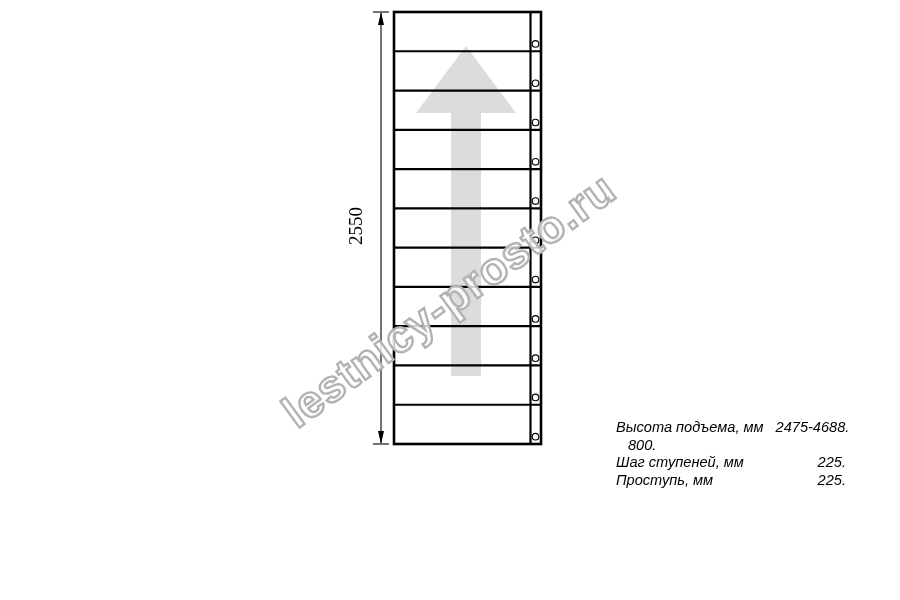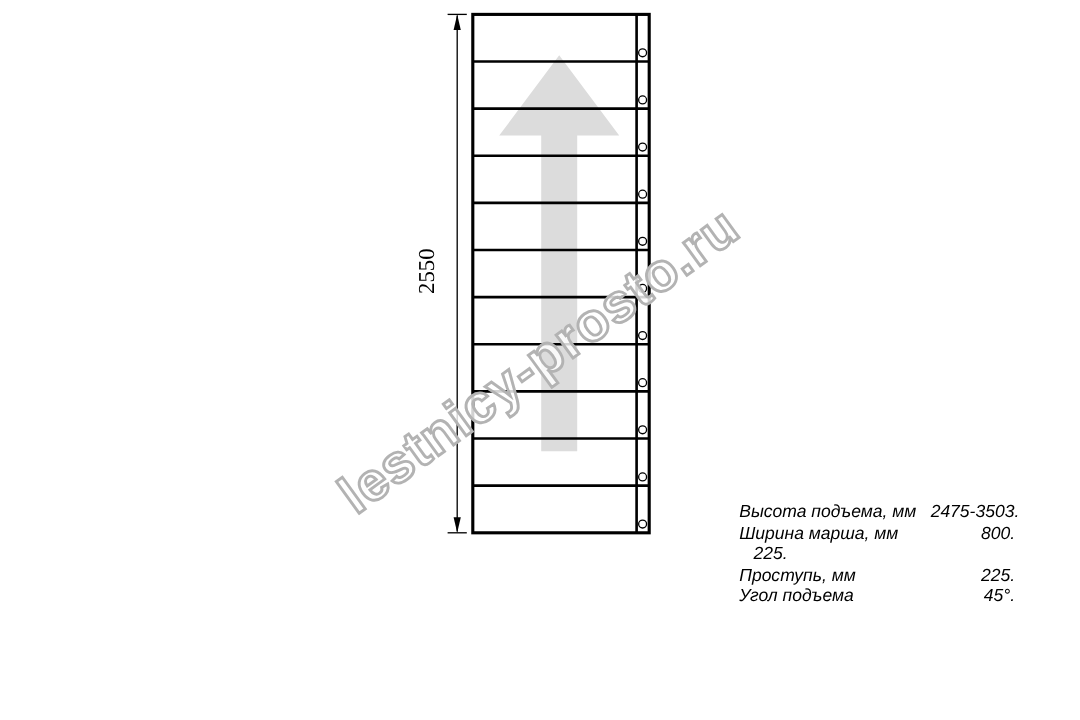--- a/index.html
+++ b/index.html
@@ -62,32 +62,28 @@
     </g>
 
     <text class="dim-text" transform="translate(362,226) rotate(-90)" text-anchor="middle">2550</text>
 
     <text class="wm-text" stroke-width="2.4" transform="translate(451,303) rotate(-36)" text-anchor="middle" dominant-baseline="middle" stroke="#b3b3b3" fill="#ffffff">lestnicy-prosto.ru</text>
   </svg>
 
   <div class="specs">
       <div class="spec-row">
         <span class="spec-label">Высота подъема, мм</span>
-        <span class="spec-value">2475-3503.</span>
+        <span class="spec-value">2475-4688.</span>
       </div>
       <div class="spec-row">
-        <span class="spec-label">Ширина марша, мм</span>
         <span class="spec-value">800.</span>
       </div>
       <div class="spec-row">
+        <span class="spec-label">Шаг ступеней, мм</span>
         <span class="spec-value">225.</span>
       </div>
       <div class="spec-row">
         <span class="spec-label">Проступь, мм</span>
         <span class="spec-value">225.</span>
       </div>
-      <div class="spec-row">
-        <span class="spec-label">Угол подъема</span>
-        <span class="spec-value">45°.</span>
-      </div>
     </div>
 
 </div>
 
 </body></html>

